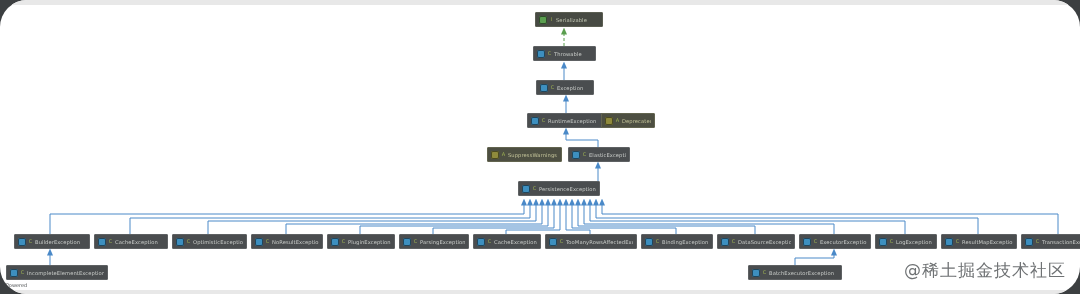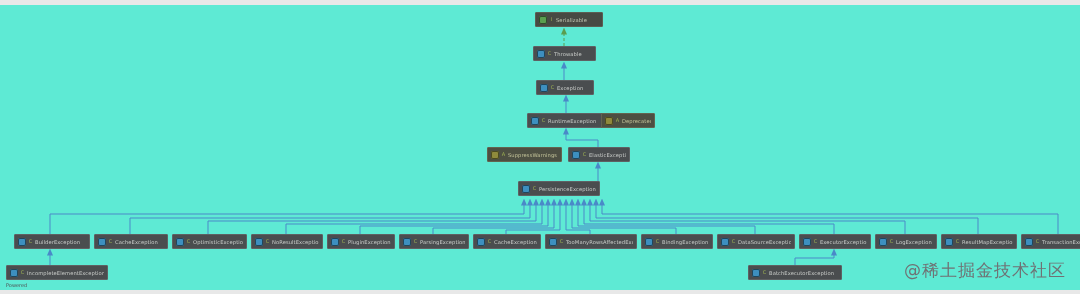--- a/index.html
+++ b/index.html
@@ -11,22 +11,23 @@
     width: 1080px;
     height: 294px;
     overflow: hidden;
     font-family: "DejaVu Sans", "Liberation Sans", sans-serif;
   }
 
   #canvas {
     position: relative;
     width: 1080px;
     height: 294px;
-    background: #5eead4;
+    background: #ffffff;
     overflow: hidden;
+    border-radius: 27px;
   }
 
   #top-strip {
     position: absolute;
     left: 0; top: 0;
     width: 1080px;
     height: 5px;
     background: #e8e8e8;
   }
   #bottom-strip {

